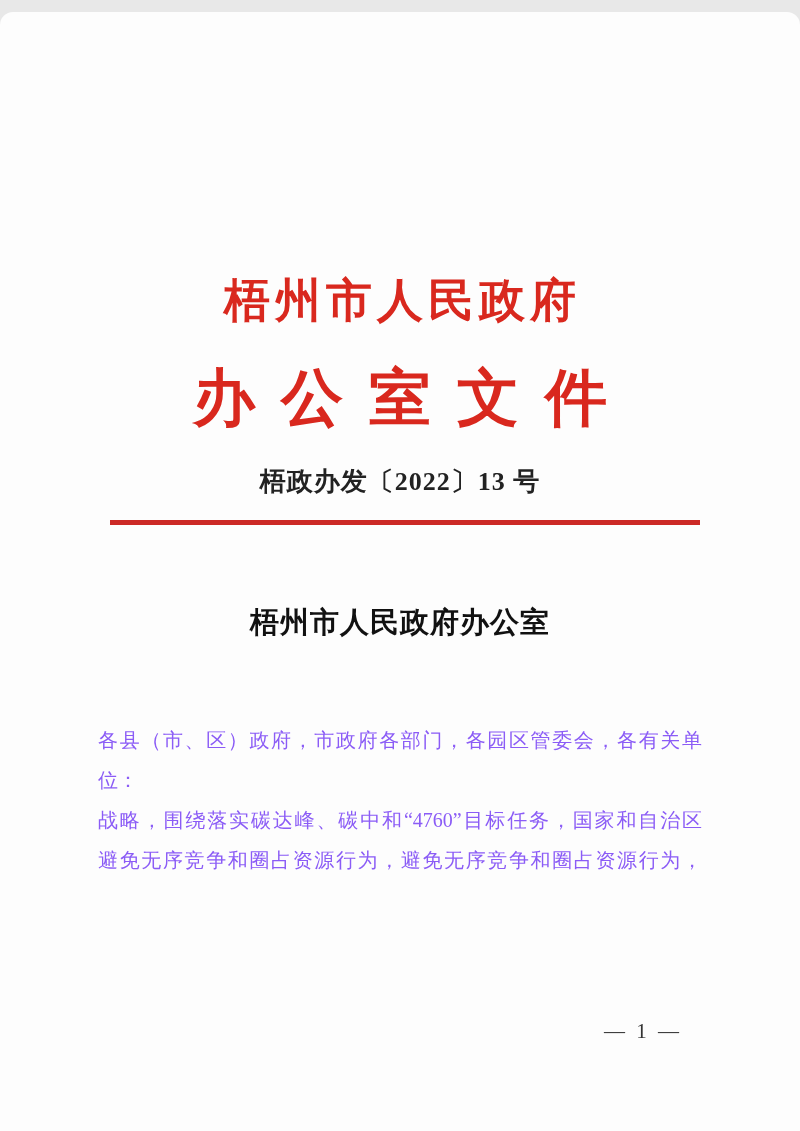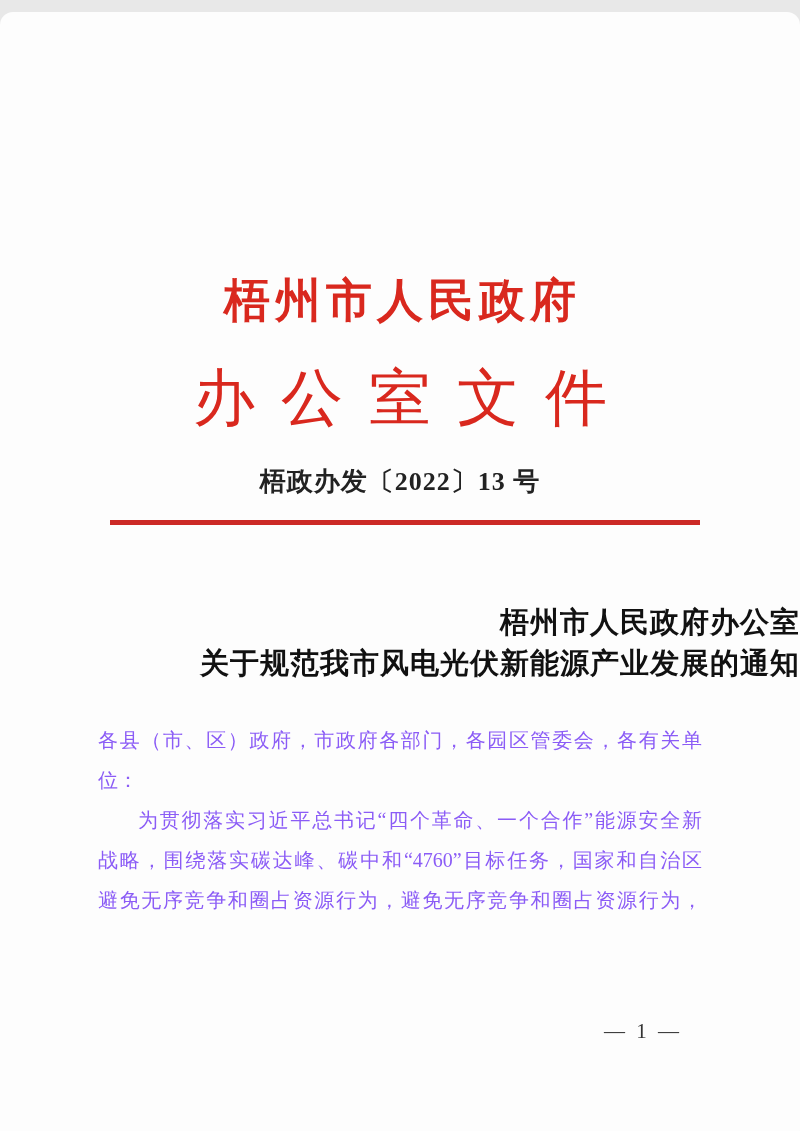--- a/index.html
+++ b/index.html
@@ -29,21 +29,21 @@
     text-indent: 5px;
     white-space: nowrap;
   }
   .header-type {
     position: absolute;
     top: 344px;
     left: 0;
     width: 100%;
     text-align: center;
     font-size: 62px;
-    font-weight: normal;
+    font-weight: bold;
     letter-spacing: 26px;
     text-indent: 26px;
     white-space: nowrap;
   }
   .doc-number {
     position: absolute;
     top: 452px;
     left: 0;
     width: 100%;
     text-align: center;
@@ -58,21 +58,21 @@
     left: 110px;
     top: 508px;
     width: 590px;
     height: 5px;
   }
   .doc-title {
     position: absolute;
     top: 590px;
     left: 0;
     width: 100%;
-    text-align: right;
+    text-align: center;
     font-weight: bold;
     font-size: 29px;
     line-height: 41px;
     color: #111111;
     letter-spacing: 1px;
   }
   .body-text {
     position: absolute;
     left: 98px;
     top: 708px;
@@ -110,26 +110,24 @@
   <div class="header-org" style="color: rgb(217, 40, 30);">梧州市人民政府</div>
 
   <div class="header-type" style="color: rgb(217, 40, 30);">办公室文件</div>
 
   <div class="doc-number">梧政办发〔2022〕13 号</div>
 
   <div class="red-rule" style="background: rgb(204, 42, 38);"></div>
 
   <div class="doc-title">
     <div>梧州市人民政府办公室</div>
-    <div>关于规范我市风电光伏新能源产业发展的通知</div>
   </div>
 
   <div class="body-text">
     <div class="bline">各县（市、区）政府，市政府各部门，各园区管委会，各有关单</div>
     <div class="bline flush">位：</div>
-    <div class="bline indent">为贯彻落实习近平总书记“四个革命、一个合作”能源安全新</div>
     <div class="bline">战略，围绕落实碳达峰、碳中和“4760”目标任务，国家和自治区</div>
     <div class="bline">避免无序竞争和圈占资源行为，避免无序竞争和圈占资源行为，</div>
   </div>
 
   <div class="page-number">— 1 —</div>
 
 </div>
 
 </body></html>

